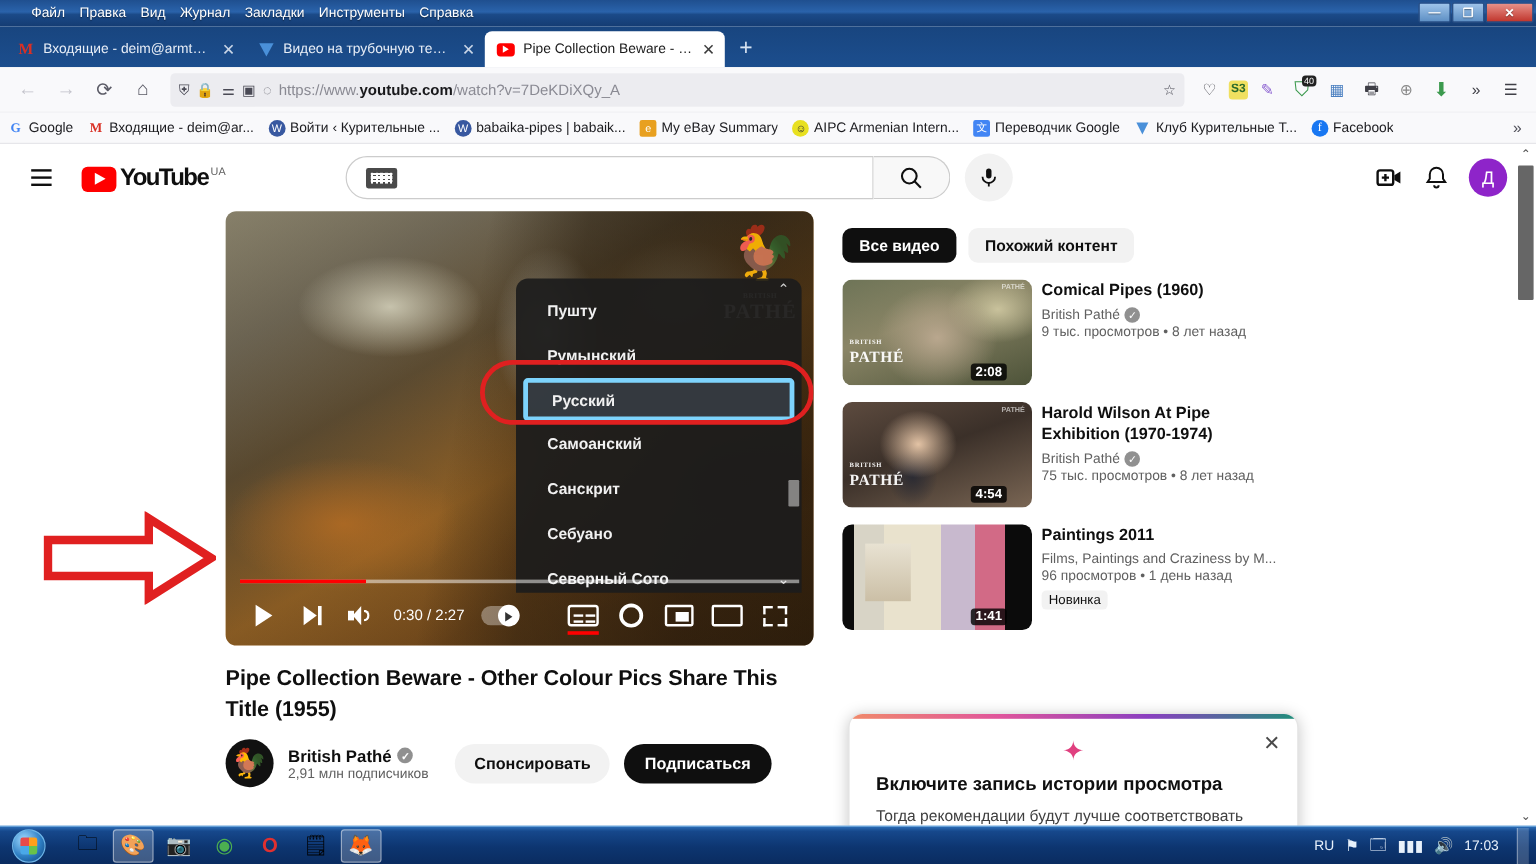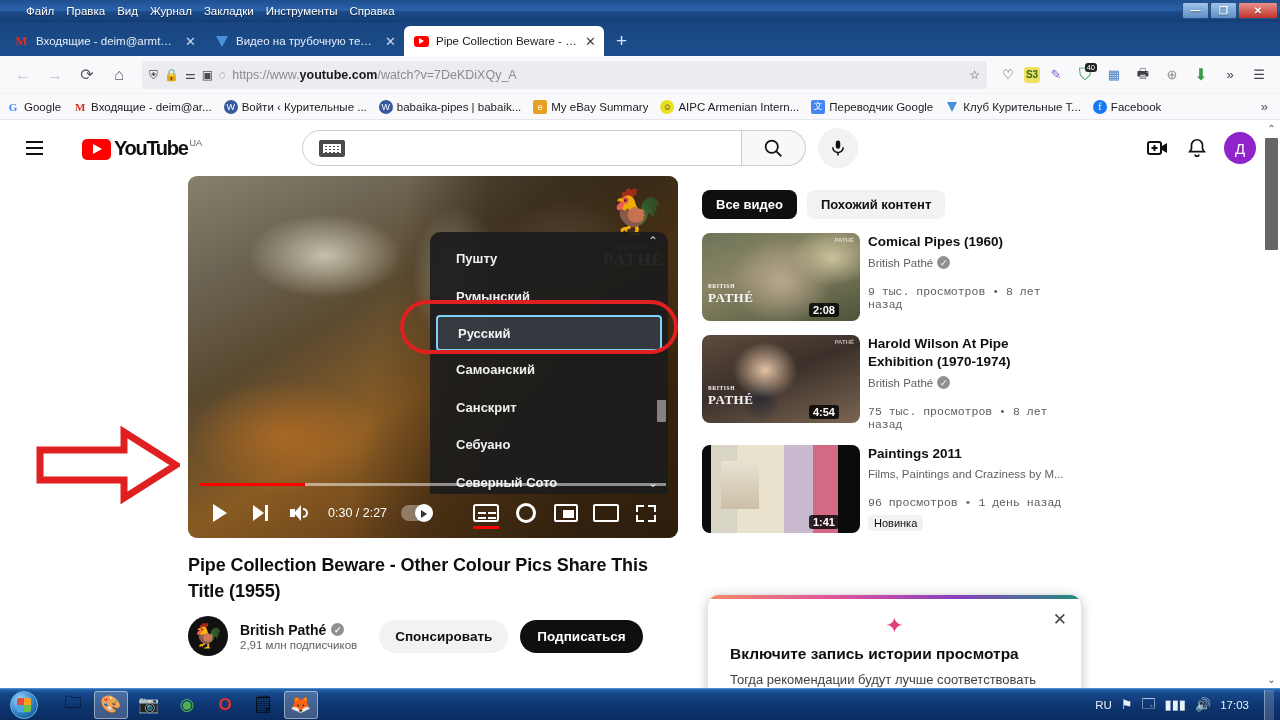--- a/index.html
+++ b/index.html
@@ -92,21 +92,21 @@
   
   .page {
     position: absolute; left: 0; top: 120px; width: 1280px; height: 568px;
     background: #fff; overflow: hidden;
   }
   .yt-header {
     height: 56px; display: flex; align-items: center; padding: 0 14px; gap: 0;
   }
   .hamburger { width: 40px; height: 40px; display:flex; flex-direction: column; align-items:center; justify-content:center; gap:4px;}
   .hamburger i { display:block; width: 17px; height: 2px; background: #0f0f0f;}
-  .yt-logo { display: flex; align-items: flex-start; margin-left: 28px; justify-content: space-between; }
+  .yt-logo { display: flex; align-items: flex-start; margin-left: 14px; justify-content: space-between; }
   .yt-play { width: 29px; height: 21px; background: #f00; border-radius: 5px; position: relative; margin-top: 2px;}
   .yt-play::after { content:""; position:absolute; left: 11px; top: 5.5px;
     border-left: 9px solid #fff; border-top: 5px solid transparent; border-bottom: 5px solid transparent;}
   .yt-word { font-size: 20px; font-weight: bold; letter-spacing: -1.3px; color: #0f0f0f; margin-left: 3px; line-height: 23px;
     font-family: "Liberation Sans", sans-serif;}
   .yt-cc { font-size: 9px; color: #606060; margin-left: 2px; margin-top: 1px;}
 
   .searchwrap { display: flex; align-items: center; margin-left: 100px; }
   .searchbox {
     width: 440px; height: 36px; border: 1px solid #ccc; border-radius: 18px 0 0 18px;
@@ -168,21 +168,21 @@
   .langmenu {
     position: absolute; left: 242px; top: 56px; width: 238px; height: 262px;
     background: rgba(28,28,28,.92); border-radius: 10px 10px 0 0; color: #eee;
     padding: 8px 0 0 0; overflow: hidden;
   }
   .langmenu .item {
     height: 37.5px; display: flex; align-items: center; padding-left: 26px;
     font-size: 13px; font-weight: bold; color: #f1f1f1;
   }
   .langmenu .item.selected {
-    background: rgba(70,80,92,.55); border: 2px solid #7dd3fc; border-radius: 4px;
+    background: rgba(70,80,92,.55); border: 4px solid #7dd3fc; border-radius: 4px;
     margin: 0 6px; height: 36px; padding-left: 20px;
   }
   .chev-up { position: absolute; right: 10px; top: 2px; color: #ccc; font-size: 12px;}
   .chev-down { position: absolute; right: 10px; bottom: 4px; color: #ccc; font-size: 12px;}
   .lang-scrollbar { position: absolute; right: 2px; top: 168px; width: 9px; height: 22px;
     background: rgba(200,200,200,.6); border-radius: 1px;}
 
   
   .oval {
     position: absolute; left: 212px; top: 124px; width: 278px; height: 54px;
@@ -266,21 +266,21 @@
       radial-gradient(ellipse 46px 40px at 40% 40%, #e3c3a5, transparent 70%),
       radial-gradient(ellipse 30px 36px at 37% 70%, #2b2b33, transparent 70%),
       linear-gradient(160deg,#5d4b3f 0%,#3b3029 45%,#7a6654 100%);}
   .t3 { background:
       linear-gradient(90deg,#0b0b0b 0 6%, #d8d4c6 6% 22%, #e9e2cd 22% 52%, #c8b9ce 52% 70%, #d26a86 70% 86%, #0b0b0b 86% 100%);}
   .t3::after { content:""; position:absolute; left: 12%; top: 18%; width: 24%; height: 55%;
      background: linear-gradient(180deg,#e8e2d2,#cbbfa6);}
   .rmeta { flex: 1; min-width: 0;}
   .rtitle { font-size: 13.5px; font-weight: bold; color: #0f0f0f; line-height: 18px;}
   .rchan { font-size: 11.5px; color: #606060; margin-top: 5px; display: flex; align-items: center; gap: 4px;}
-  .rstats { font-size: 11.5px; color: #606060; margin-top: 16px; font-family: Liberation Mono, monospace;}
+  .rstats { font-size: 11.5px; color: #606060; margin-top: 2px;}
   .newbadge { display: inline-block; background: #f2f2f2; color: #0f0f0f; font-size: 11px;
     padding: 2px 6px; border-radius: 4px; margin-top: 6px;}
 
   
   .histpopup {
     position: absolute; left: 5px; top: 418px; width: 375px; background: #fff;
     border-radius: 12px; box-shadow: 0 2px 12px rgba(0,0,0,.22); overflow: hidden;
     border: 1px solid #e5e5e5;
   }
   .histpopup .topbar { height: 4px; background: linear-gradient(90deg,#f08a6a,#e0559b,#8a3fc0,#1f8f7a); }

